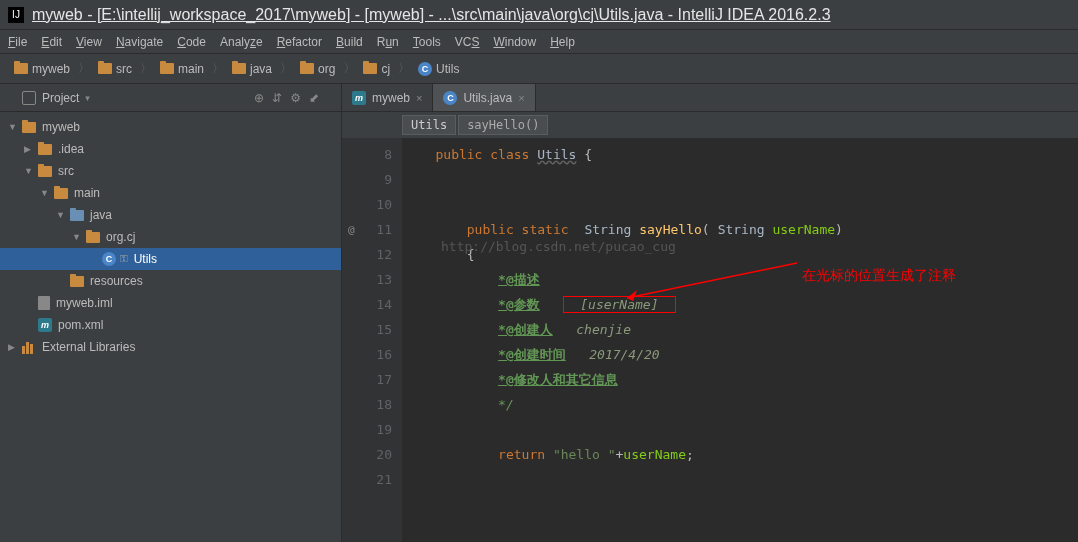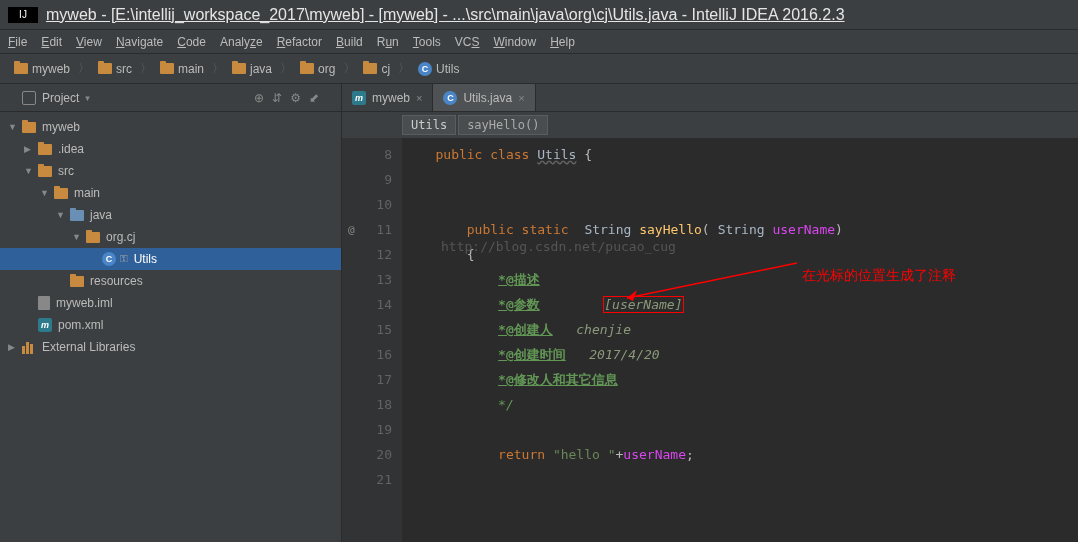--- a/index.html
+++ b/index.html
@@ -14,21 +14,21 @@
     }
     .title-bar {
       height: 30px;
       background: #3c3f41;
       display: flex;
       align-items: center;
       padding: 0 8px;
       border-bottom: 1px solid #2b2b2b;
     }
     .title-bar .app-icon {
-      width: 30px; height: 16px;
+      width: 16px; height: 16px;
       background: #000;
       color: #fff;
       display: flex;
       align-items: center;
       justify-content: center;
       font-size: 10px;
       margin-right: 8px;
     }
     .title-bar .title-text { color: #e5e5e5; font-size: 16px; text-decoration: underline; }
     .menu-bar {
@@ -245,21 +245,21 @@
     .code-line {
       height: 25px;
       white-space: pre;
       padding-left: 10px;
     }
     .kw { color: #cc7832; }
     .cls { color: #a9b7c6; text-decoration: underline wavy #666; }
     .str { color: #6a8759; }
     .method-name { color: #ffc66d; }
     .type { color: #a9b7c6; margin-left: 8px; }
-    .param { color: #d946ef; }
+    .param { color: #84cc16; }
     .comment { color: #629755; font-style: italic; }
     .comment-tag { color: #629755; text-decoration: underline; font-weight: bold; }
     .comment-val { color: #8a9a7b; font-style: italic; }
     .watermark {
       position: absolute;
       top: 96px;
       left: 0;
       color: #555;
       font-family: monospace;
       font-size: 13px;
@@ -269,22 +269,21 @@
     .annotation {
       position: absolute;
       top: 125px;
       left: 400px;
       color: #ff0000;
       font-size: 14px;
       font-family: 'SimSun', sans-serif;
     }
     .red-box {
       border: 1px solid #ff0000;
-      padding: 0 0;
-      margin-left: 40px;
+      padding: 0 16px;
     }
     .arrow-svg {
       position: absolute;
       top: 115px;
       left: 215px;
       pointer-events: none;
     }
     .lock-icon {
       font-size: 10px;
       color: #aaa;

